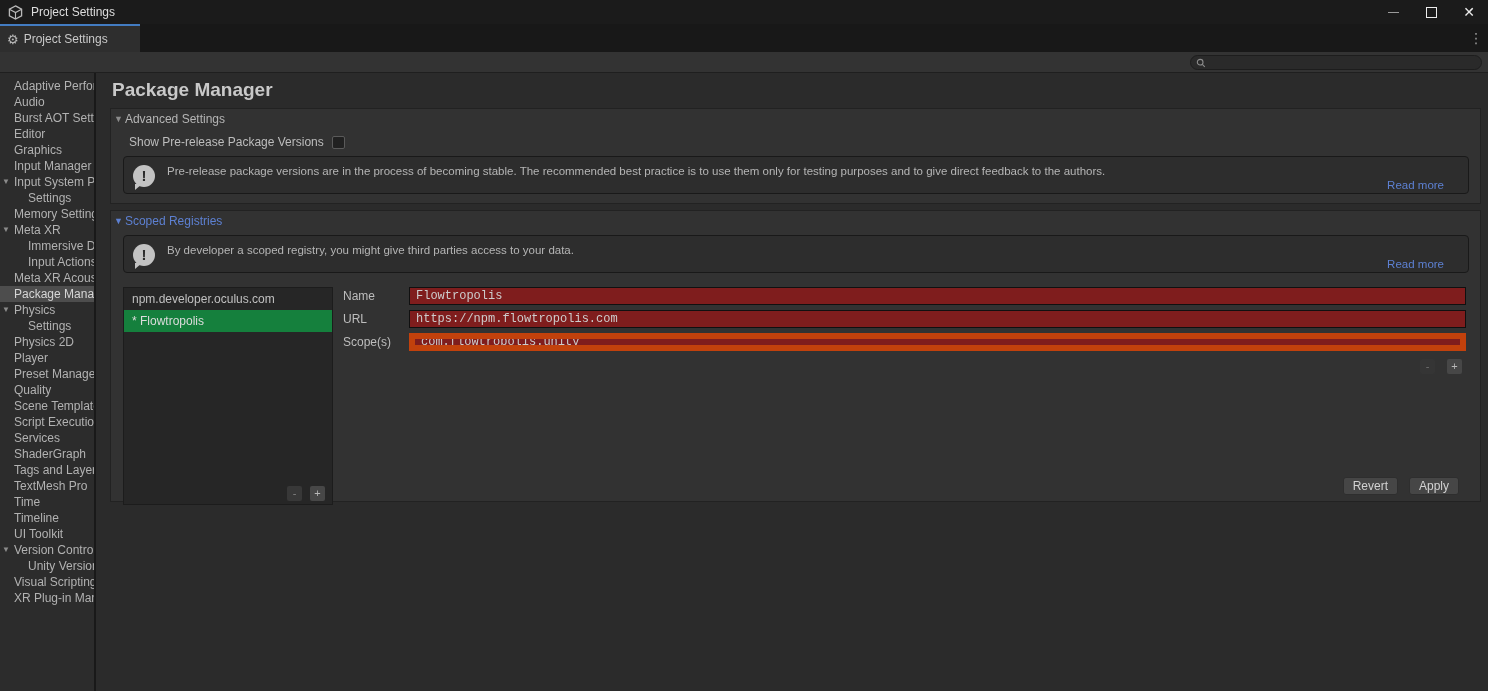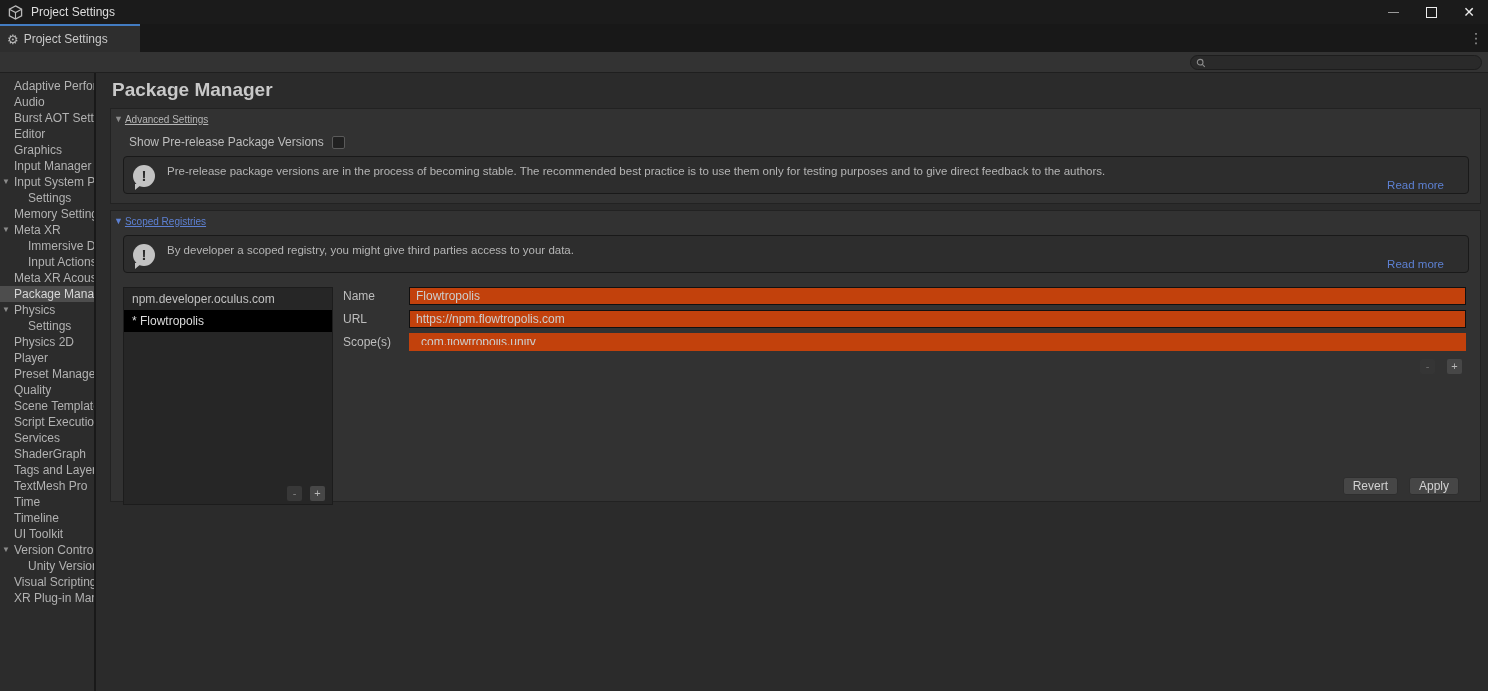--- a/index.html
+++ b/index.html
@@ -48,21 +48,21 @@
 
   
   .main { flex:1 1 auto; background:#2b2b2b; padding:4px 7px 0 14px; position:relative; overflow:hidden; }
   .page-title { font-size:19px; font-weight:bold; color:#c9c9c9; margin:2px 0 7px 2px; }
 
   .section { background:#323232; border:1px solid #222222; position:relative; }
   .section.advanced { height:96px; }
   .section.scoped { height:292px; margin-top:6px; }
   .sec-head { display:flex; align-items:center; padding:3px 0 0 3px; height:17px; }
   .sec-tri { font-size:9px; color:#8b8b8b; margin-right:2px; }
-  .sec-title { font-size:10px; color:#b5b5b5;text-decoration:underline; }
+  .sec-title { font-size:12px; color:#b5b5b5; }
   .scoped .sec-tri, .scoped .sec-title { color:#5d80d2; }
 
   .chk-row { display:flex; align-items:flex-end; margin:9px 0 0 18px; }
   .chk-label { font-size:12px; color:#bdbdbd; margin-right:8px; }
   .checkbox { width:13px; height:13px; background:#212121; border:1px solid #5a5a5a; border-radius:2px; }
 
   .helpbox { margin:7px 11px 0 12px; background:#2d2d2d; border:1px solid #191919; border-radius:4px;
     height:38px; position:relative; display:flex; align-items:flex-start; padding:6px 9px 4px 9px; }
   .warn-icon { width:22px; height:22px; background:#c3c3c3; border-radius:50%; color:#2b2b2b;
     font-weight:bold; font-size:15px; text-align:center; line-height:22px; position:relative;
@@ -71,32 +71,32 @@
     border-left:7px solid #c3c3c3; border-bottom:6px solid transparent; }
   .help-text { font-size:11.5px; color:#b5b5b5; padding-top:2px; }
   .readmore { position:absolute; right:24px; bottom:2px; font-size:11.5px; color:#5d80d2; cursor:pointer; }
 
   
   .reg-split { display:flex; margin:14px 14px 0 12px; }
   .reg-list { width:210px; height:218px; background:#262626; border:1px solid #1c1c1c;
     position:relative; flex:0 0 auto; }
   .reg-item { height:22px; line-height:22px; font-size:12px; color:#c0c0c0; padding-left:8px;
     white-space:nowrap; overflow:hidden; cursor:default; }
-  .reg-item.sel { background:#000000; color:#dcdcdc; }
+  .reg-item.sel { background:#15803d; color:#dcdcdc; }
   .list-btns { position:absolute; right:7px; bottom:3px; display:flex; }
   .mini-btn { width:15px; height:15px; border-radius:2px; font-size:11px; line-height:14px;
     text-align:center; cursor:default; }
   .mini-btn.minus { background:#383838; color:#828282; }
   .mini-btn.plus { background:#474747; color:#b8b8b8; margin-left:8px; }
 
   .reg-form { flex:1 1 auto; padding-left:10px; }
   .form-row { display:flex; align-items:center; margin-bottom:5px; }
   .form-label { width:66px; font-size:12px; color:#bdbdbd; flex:0 0 auto; }
-  .form-input { flex:1 1 auto; height:18px; background:#c2410c; border:1px solid #101010;
-    color:#cdcdcd; font-size:12px; padding:0 6px; font-family:Liberation Sans, sans-serif; outline:none; }
+  .form-input { flex:1 1 auto; height:18px; background:#7f1d1d; border:1px solid #101010;
+    color:#cdcdcd; font-size:12px; padding:0 6px; font-family:Liberation Mono, monospace; outline:none; }
   .form-input.focused { border:6px solid #c2410c; }
   .scope-btns { display:flex; justify-content:flex-end; margin-top:8px; padding-right:4px; }
   .scope-btns .mini-btn.minus { background:#353535; color:#6f6f6f; }
   .scope-btns .mini-btn.plus { margin-left:12px; }
 
   .apply-row { position:absolute; right:21px; bottom:6px; display:flex; }
   .btn { background:#464646; border:1px solid #2e2e2e; border-radius:3px; color:#d2d2d2;
     font-size:12px; height:18px; line-height:16px; padding:0 9px; margin-left:11px; cursor:default;
     font-family:"Liberation Sans",sans-serif; }
 </style>

